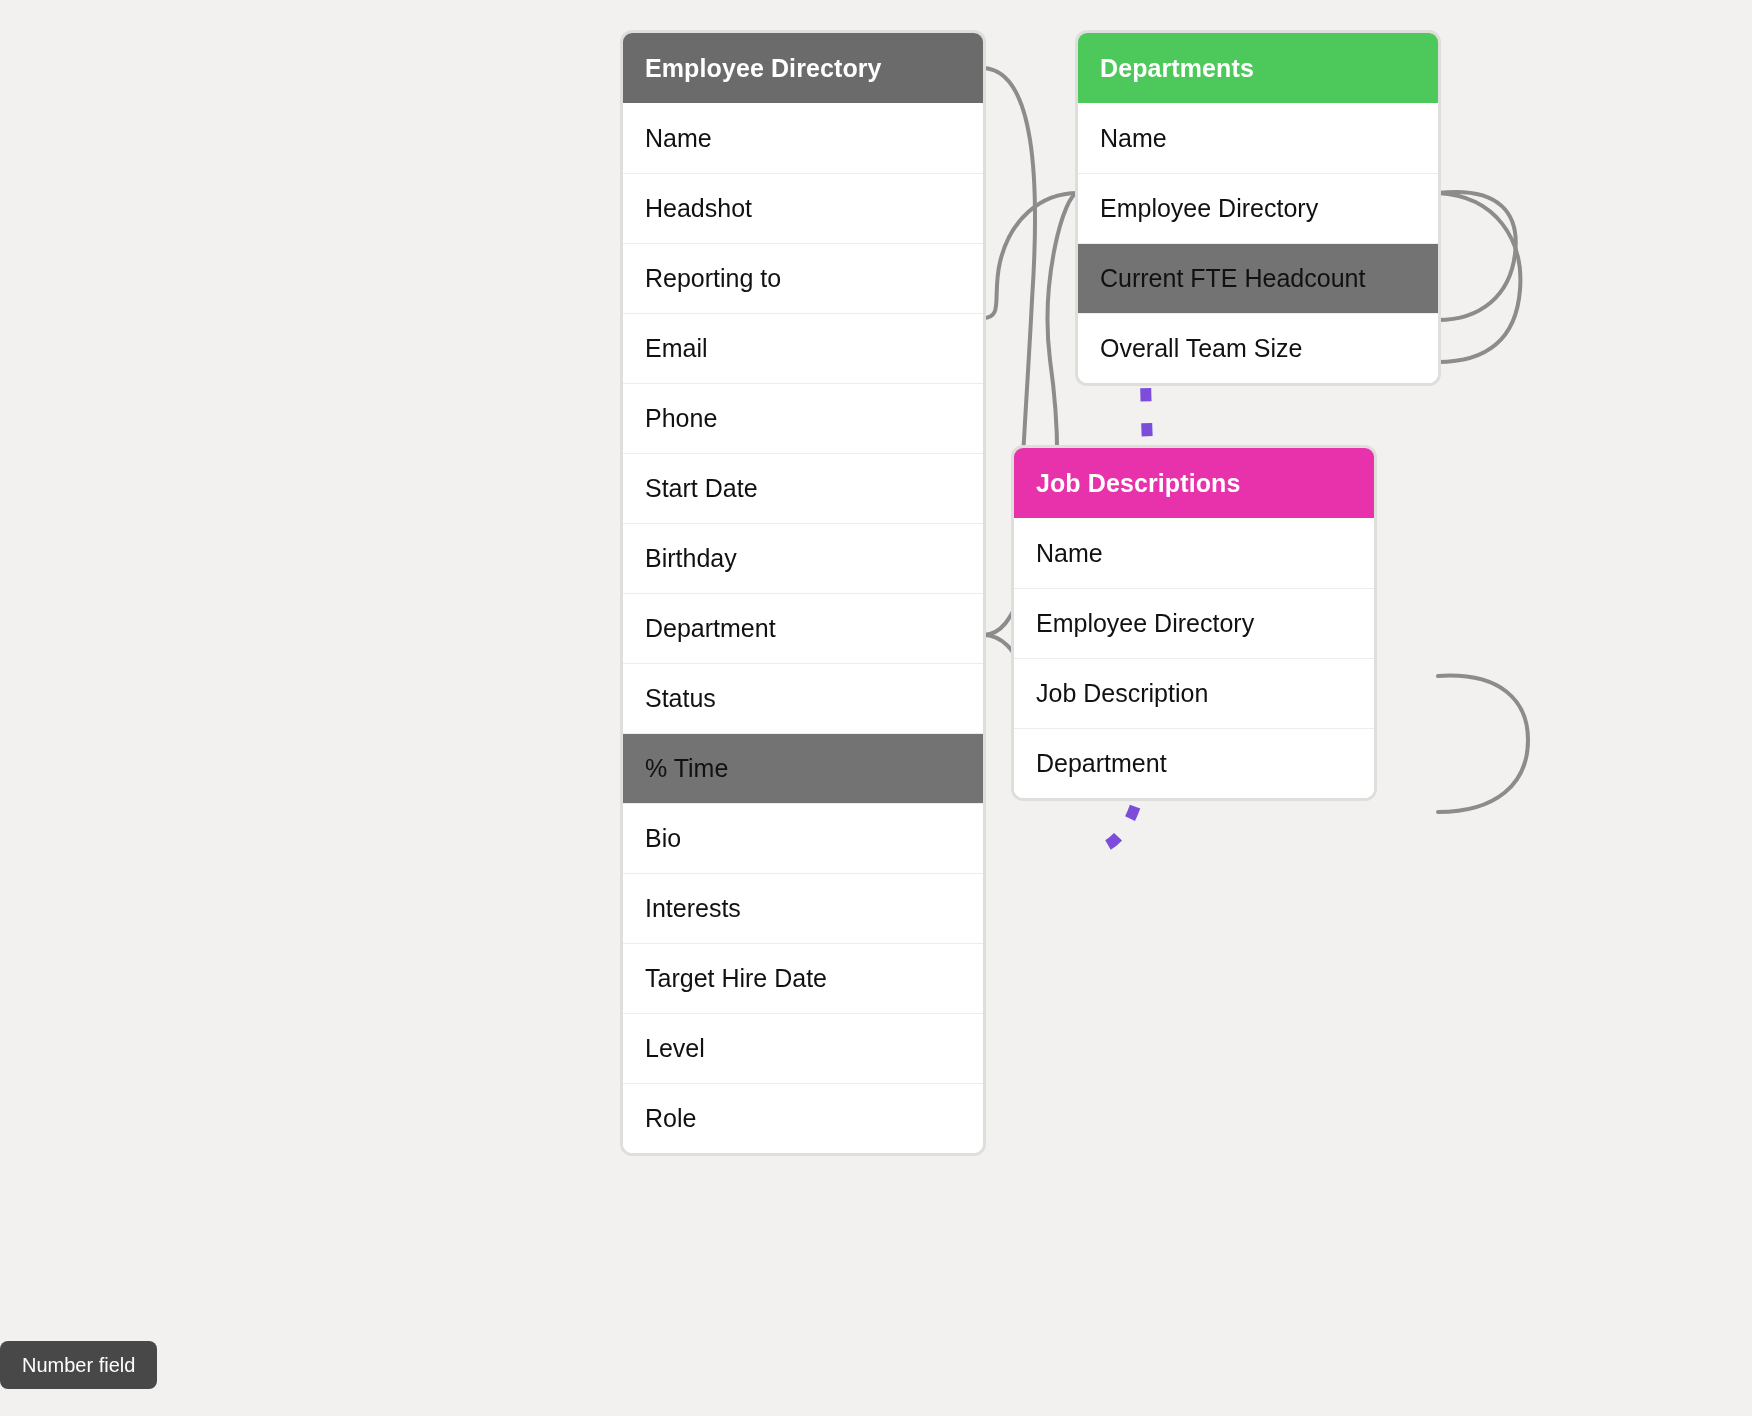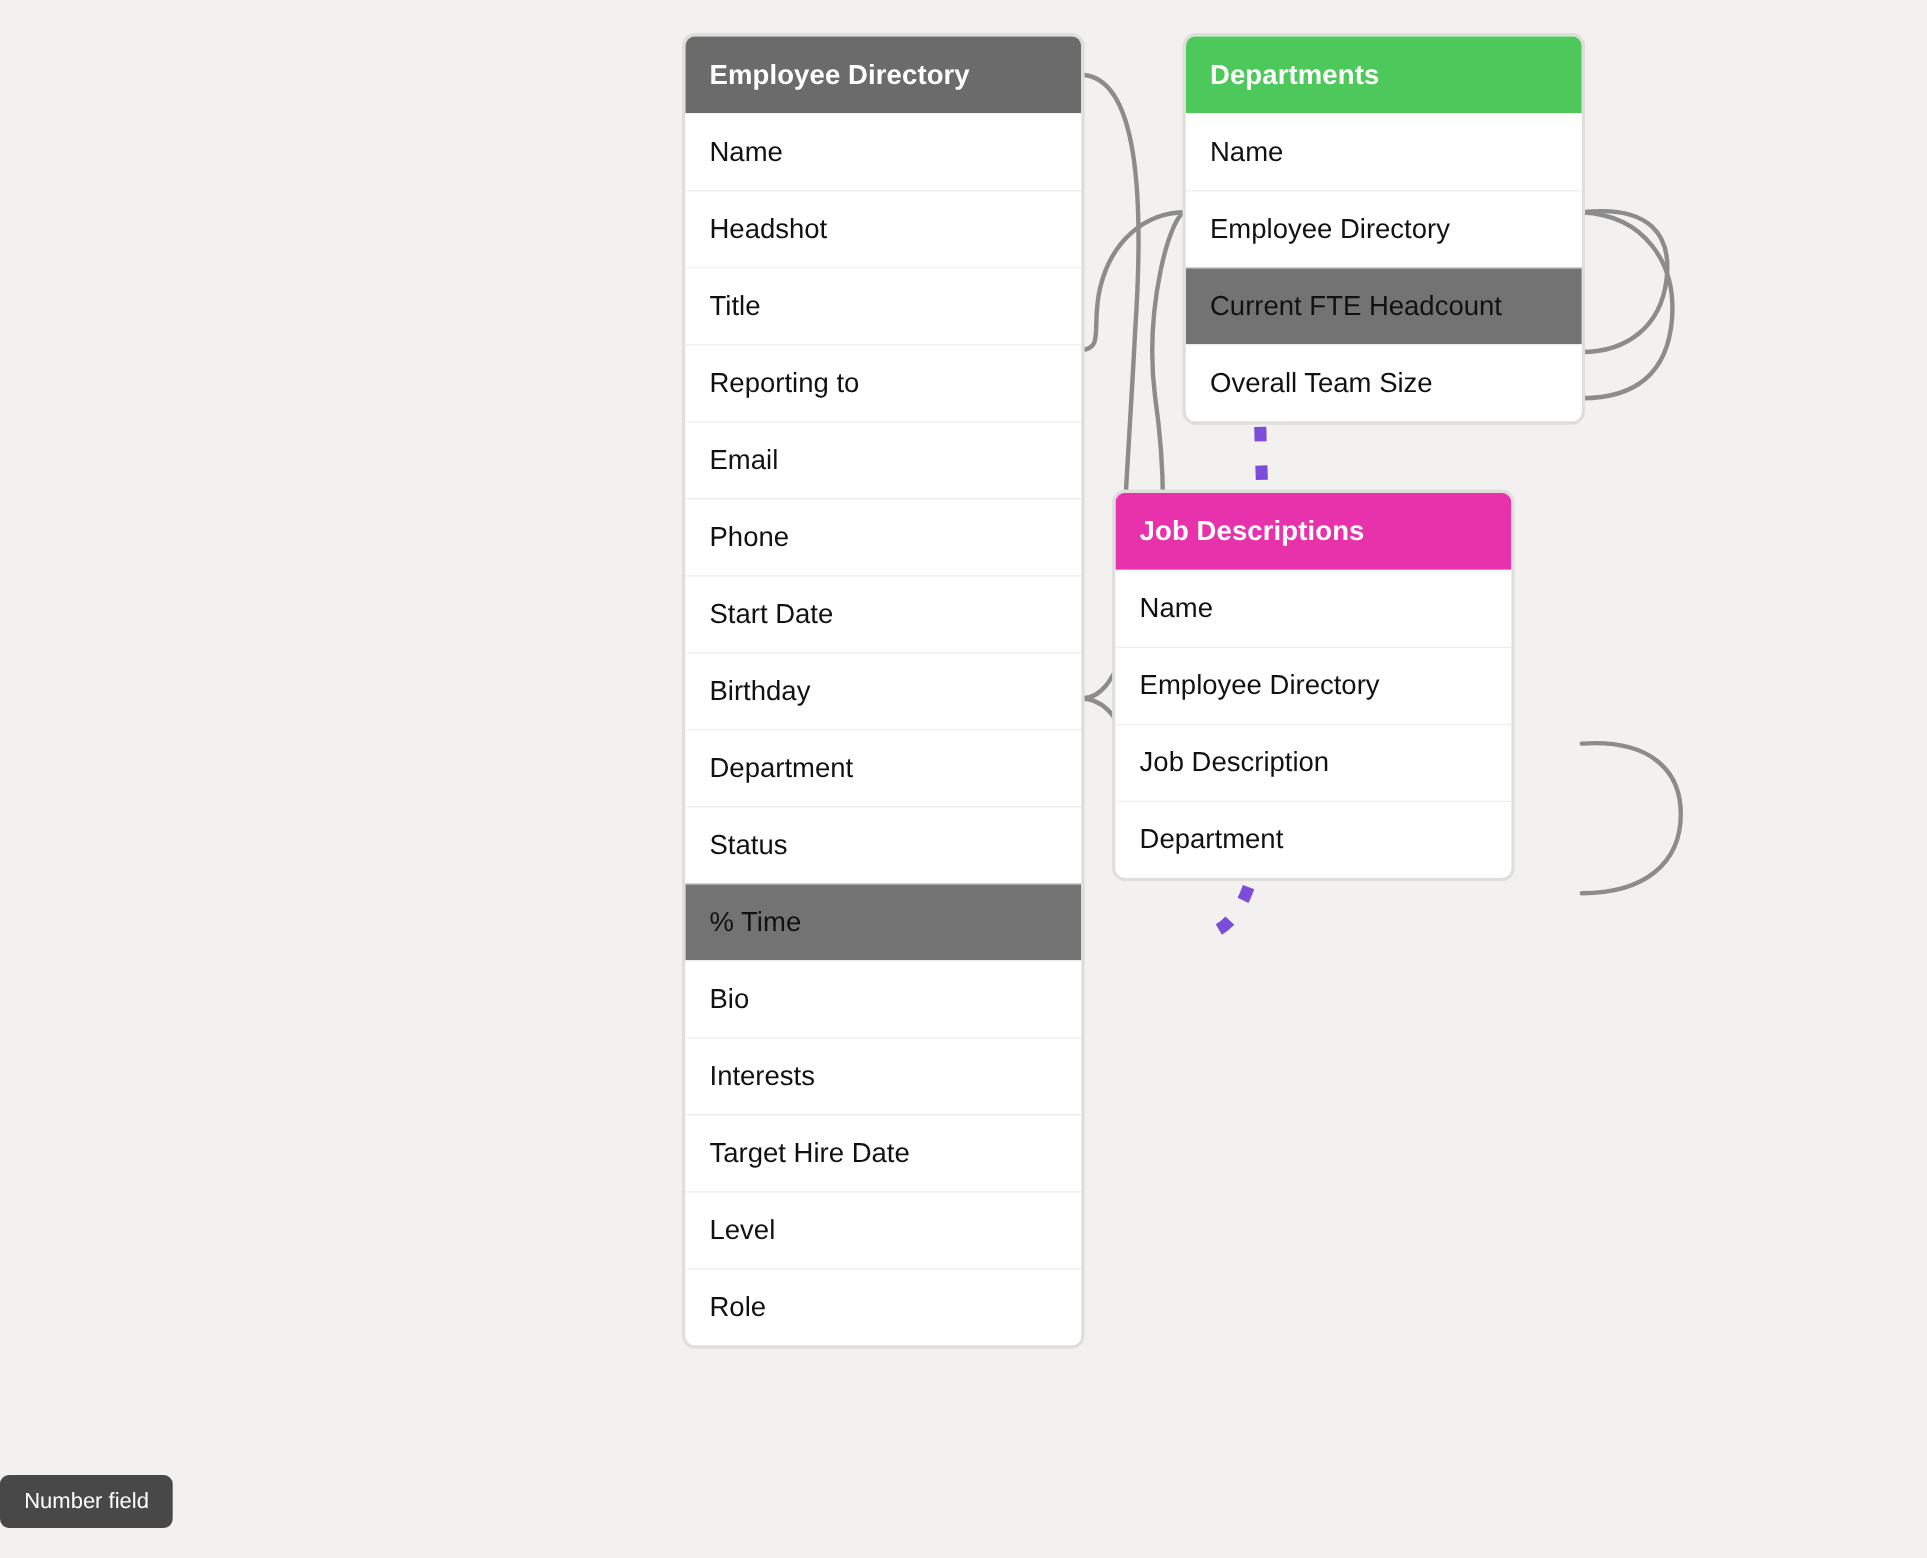--- a/index.html
+++ b/index.html
@@ -139,23 +139,20 @@
       <span class="card-header-title">Employee Directory</span>
     </div>
     <div class="card-fields">
         <div class="field-row">
           <span class="field-label">Name</span>
         </div>
         <div class="field-row">
           <span class="field-label">Headshot</span>
         </div>
         <div class="field-row">
-          <span class="field-label">Title</span>
-        </div>
-        <div class="field-row">
           <span class="field-label">Reporting to</span>
         </div>
         <div class="field-row">
           <span class="field-label">Email</span>
         </div>
         <div class="field-row">
           <span class="field-label">Phone</span>
         </div>
         <div class="field-row">
           <span class="field-label">Start Date</span>

